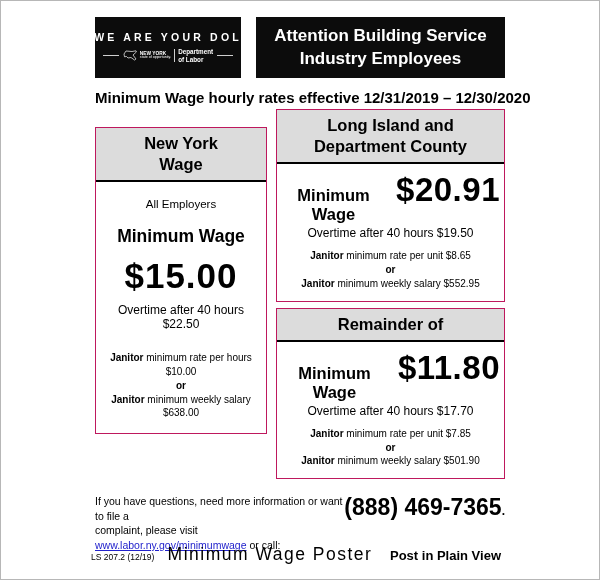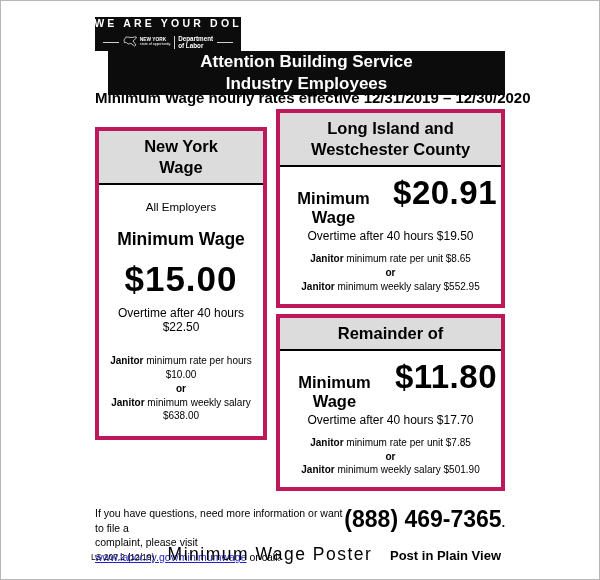--- a/index.html
+++ b/index.html
@@ -12,21 +12,21 @@
   .page {
     width: 600px; height: 580px;
     border: 1px solid #b7b7b7;
     background: #fff;
     position: relative;
     overflow: hidden;
   }
   .content { width: 410px; margin: 0 auto; padding-top: 16px; }
 
   
-  .header-row { display: flex; height: 61px; flex-direction: column; }
+  .header-row { display: flex; height: 61px; }
   .logo-box {
     width: 146px; background: #0c0c0c; color: #fff;
     display: flex; flex-direction: column; justify-content: center; align-items: center;
     margin-right: 2px;
   }
   .tagline { font-weight: bold; font-size: 10.5px; letter-spacing: 3.2px; white-space: nowrap; }
   .logo-row { display: flex; align-items: center; margin-top: 4px; }
   .logo-dash { width: 16px; height: 1px; background: #cfcfcf; }
   .ny-shape { margin: 0 3px 0 4px; }
   .brand-block { font-size: 4.5px; line-height: 1.1; text-align: left; }
@@ -43,21 +43,21 @@
   
   .eff-title {
     margin-top: 11px; text-align: center;
     font-weight: bold; font-size: 15px; white-space: nowrap;
   }
 
   
   .regions { display: flex; margin-top: 3px; }
   .col-left { width: 172px; margin-right: 9px; }
   .col-right { flex: 1; }
-  .region-box { border: 4px solid #be185d; background: #fff; }
+  .region-box { border: 1px solid #be185d; background: #fff; }
   .region-head {
     background: #dcdcdc; border-bottom: 2px solid #000;
     text-align: center; font-weight: bold; font-size: 16.5px; line-height: 1.28;
     padding: 5px 2px;
   }
   .nyc-box { margin-top: 18px; }
   .nyc-body { text-align: center; padding: 16px 6px 13px; }
   .employers { font-size: 11.5px; margin-bottom: 16px; }
   .wage-label-stack { font-weight: bold; font-size: 17.5px; margin-bottom: 9px; }
   .wage-big-stack { font-weight: bold; font-size: 35px; letter-spacing: 1px; margin-bottom: 7px; }
@@ -147,21 +147,21 @@
               <div><span class="b">Janitor</span><span> minimum weekly salary $638.00</span></div>
             </div>
           </div>
         </div>
       </div>
 
       <div class="col-right">
         <div class="region-box li-box">
           <div class="region-head">
             <div>Long Island and</div>
-            <div>Westchester County</div>
+            <div>Department County</div>
           </div>
           <div class="wide-body">
             <div class="wage-row">
               <span class="lbl">Minimum Wage</span>
               <span class="amt">$20.91</span>
             </div>
             <div class="overtime">Overtime after 40 hours $19.50</div>
             <div class="janitor-lines">
               <div><span class="b">Janitor</span><span> minimum rate per unit $8.65</span></div>
               <div class="b">or</div>

